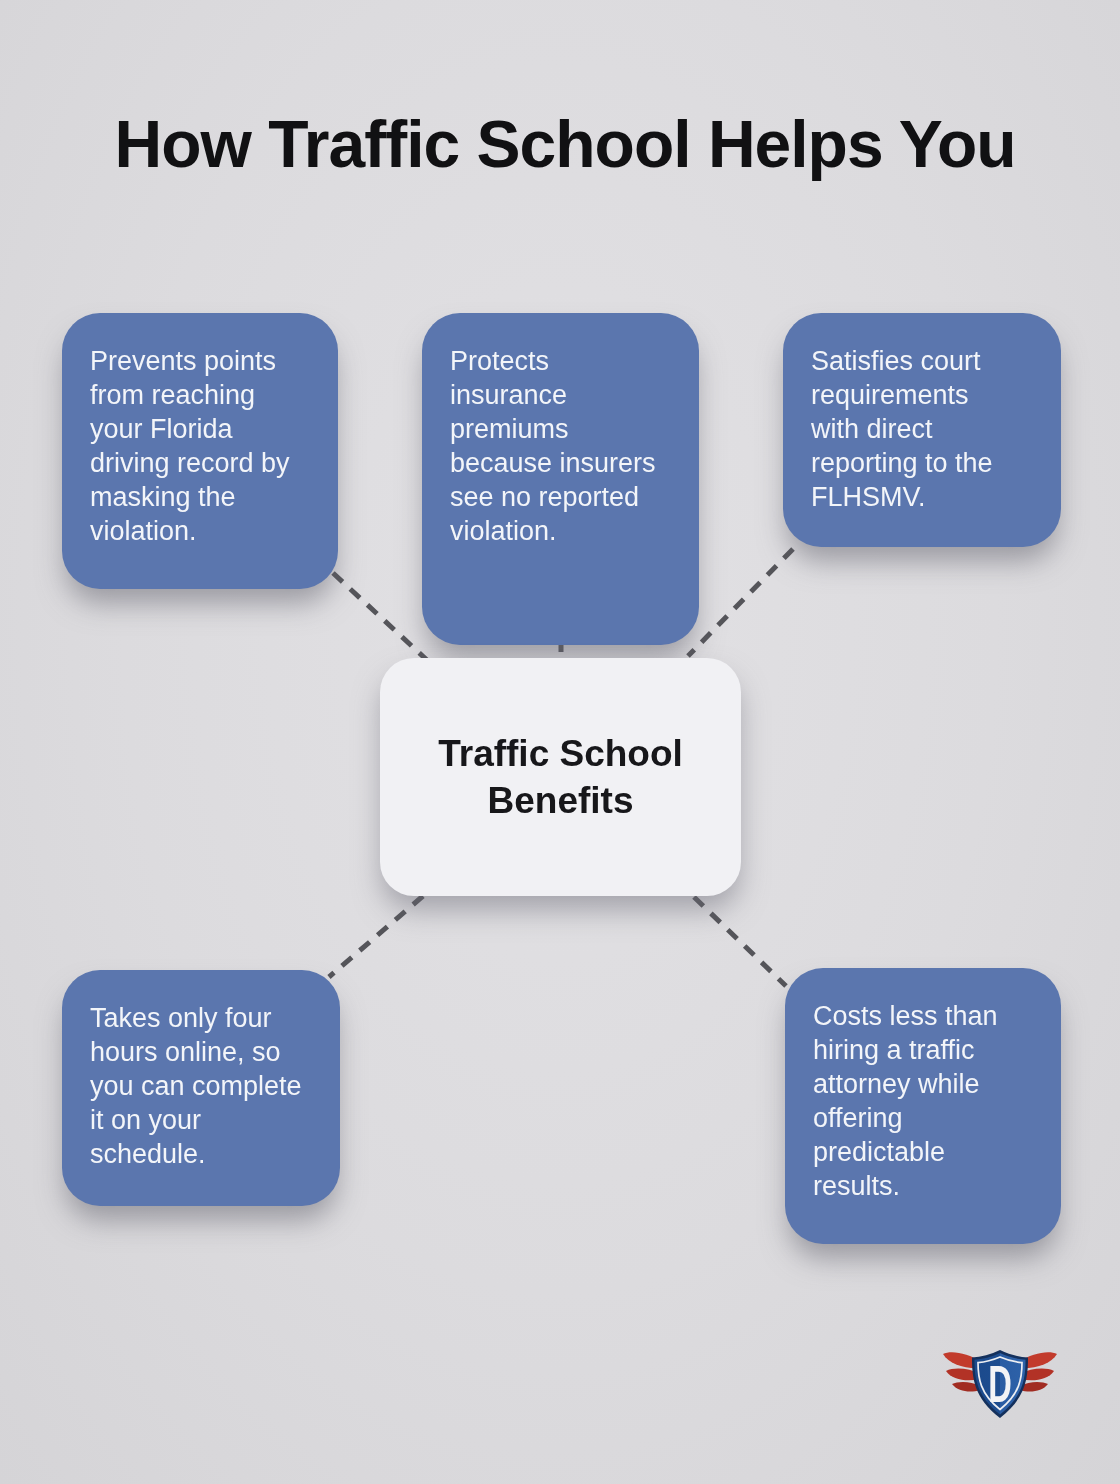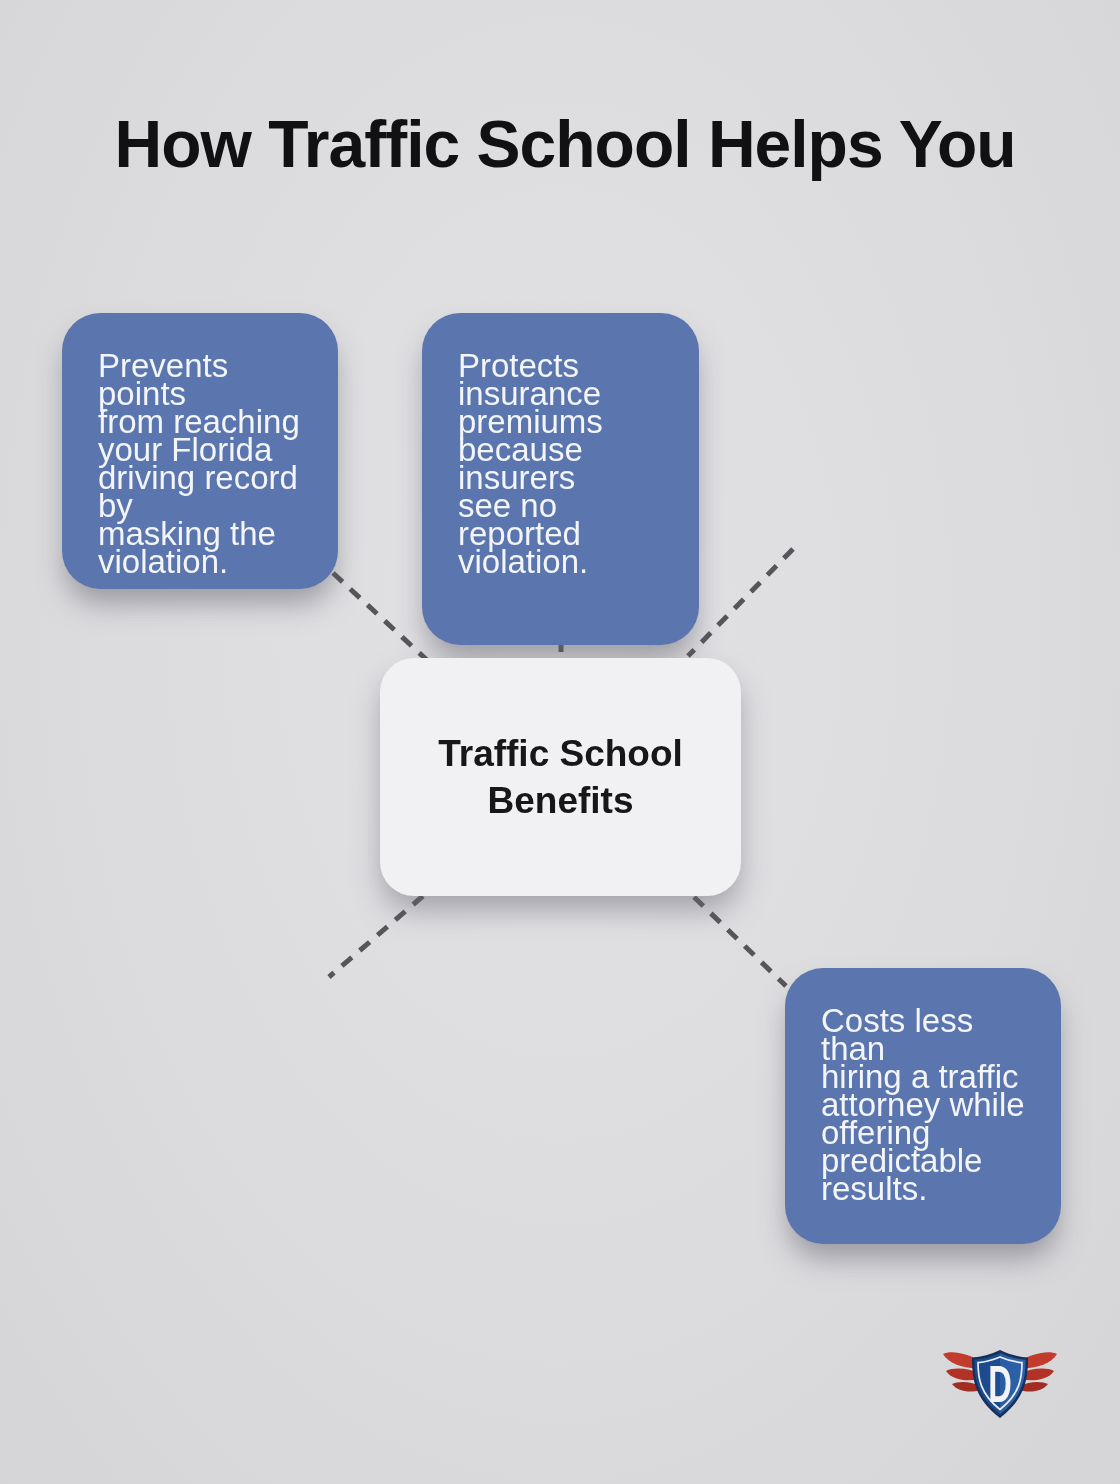--- a/index.html
+++ b/index.html
@@ -34,24 +34,24 @@
   .node {
     position: absolute;
     z-index: 2;
     background: #5b76ae;
     border-radius: 38px;
     box-shadow: 0 18px 28px -4px rgba(100,100,112,0.55);
     box-sizing: border-box;
     padding: 27px 20px 0 24px;
   }
   .node p {
-    margin: 12px;
+    margin: 4px;
     white-space: pre-line;
-    font-size: 33px;
-    line-height: 28px;
+    font-size: 27px;
+    line-height: 34px;
     color: #f3f5f9;
   }
   .center-node {
     position: absolute;
     z-index: 2;
     left: 380px; top: 658px;
     width: 361px; height: 238px;
     background: #f1f1f4;
     border-radius: 34px;
     box-shadow: 0 16px 28px -2px rgba(105,105,118,0.5);
@@ -107,26 +107,40 @@
 
   <div class="node node-top-center">
     <p>Protects
 insurance
 premiums
 because insurers
 see no reported
 violation.</p>
   </div>
 
+  <div class="node node-top-right">
+    <p>Satisfies court
+requirements
+with direct
+reporting to the
+FLHSMV.</p>
+  </div>
 
   <div class="center-node">
     <p>Traffic School
 Benefits</p>
   </div>
 
+  <div class="node node-bottom-left">
+    <p>Takes only four
+hours online, so
+you can complete
+it on your
+schedule.</p>
+  </div>
 
   <div class="node node-bottom-right">
     <p>Costs less than
 hiring a traffic
 attorney while
 offering
 predictable
 results.</p>
   </div>
 

